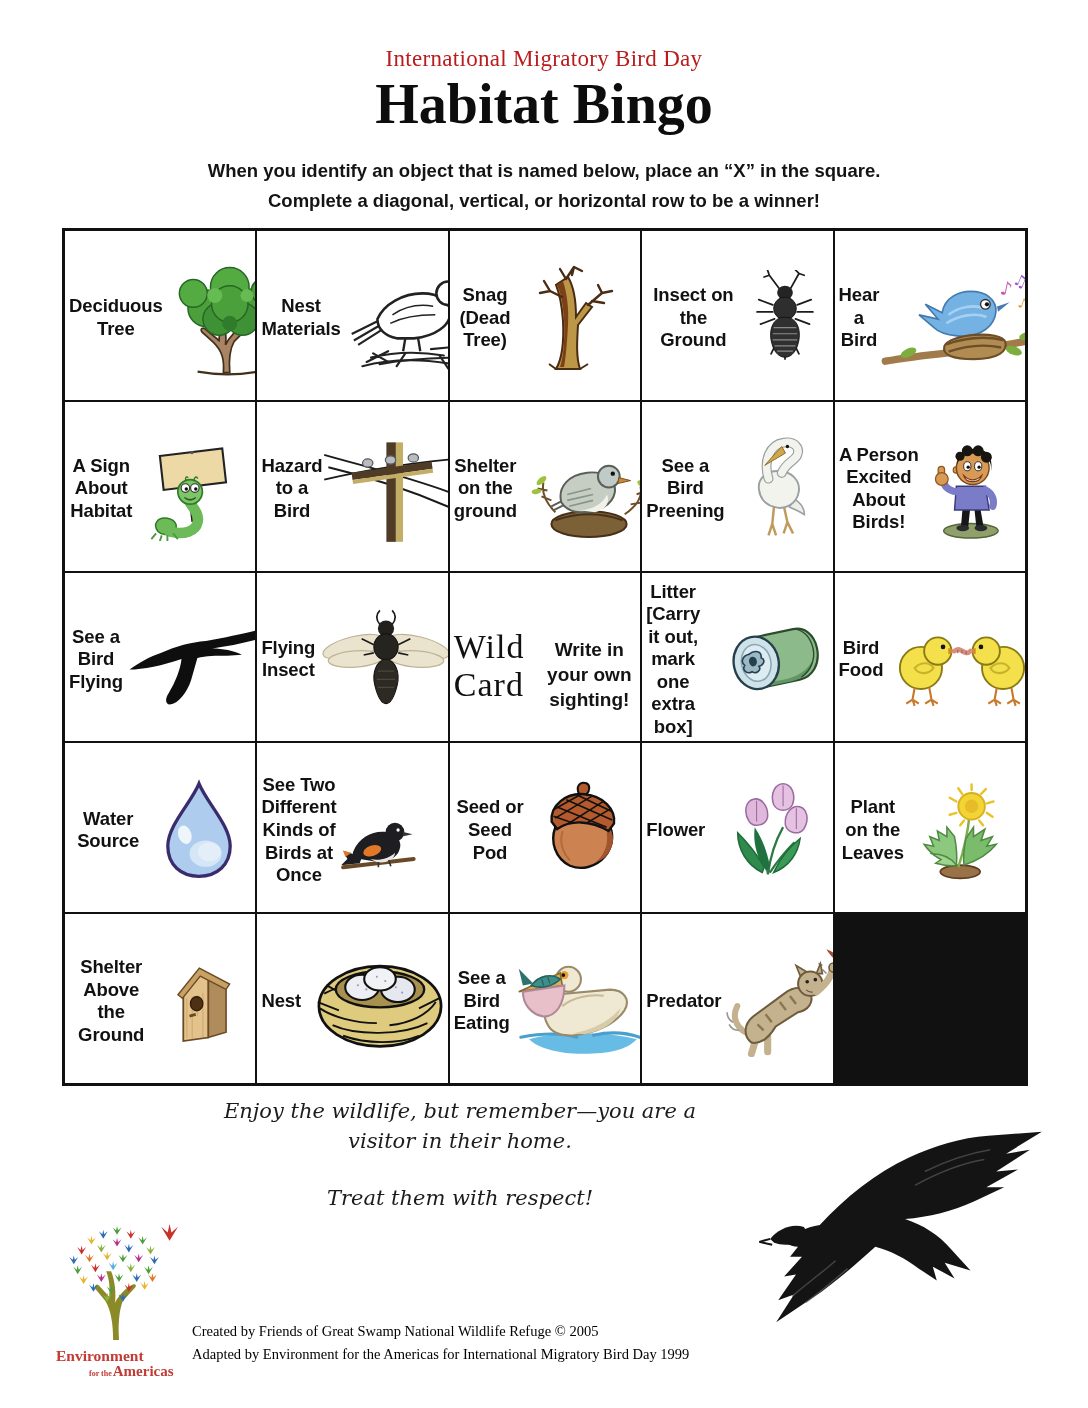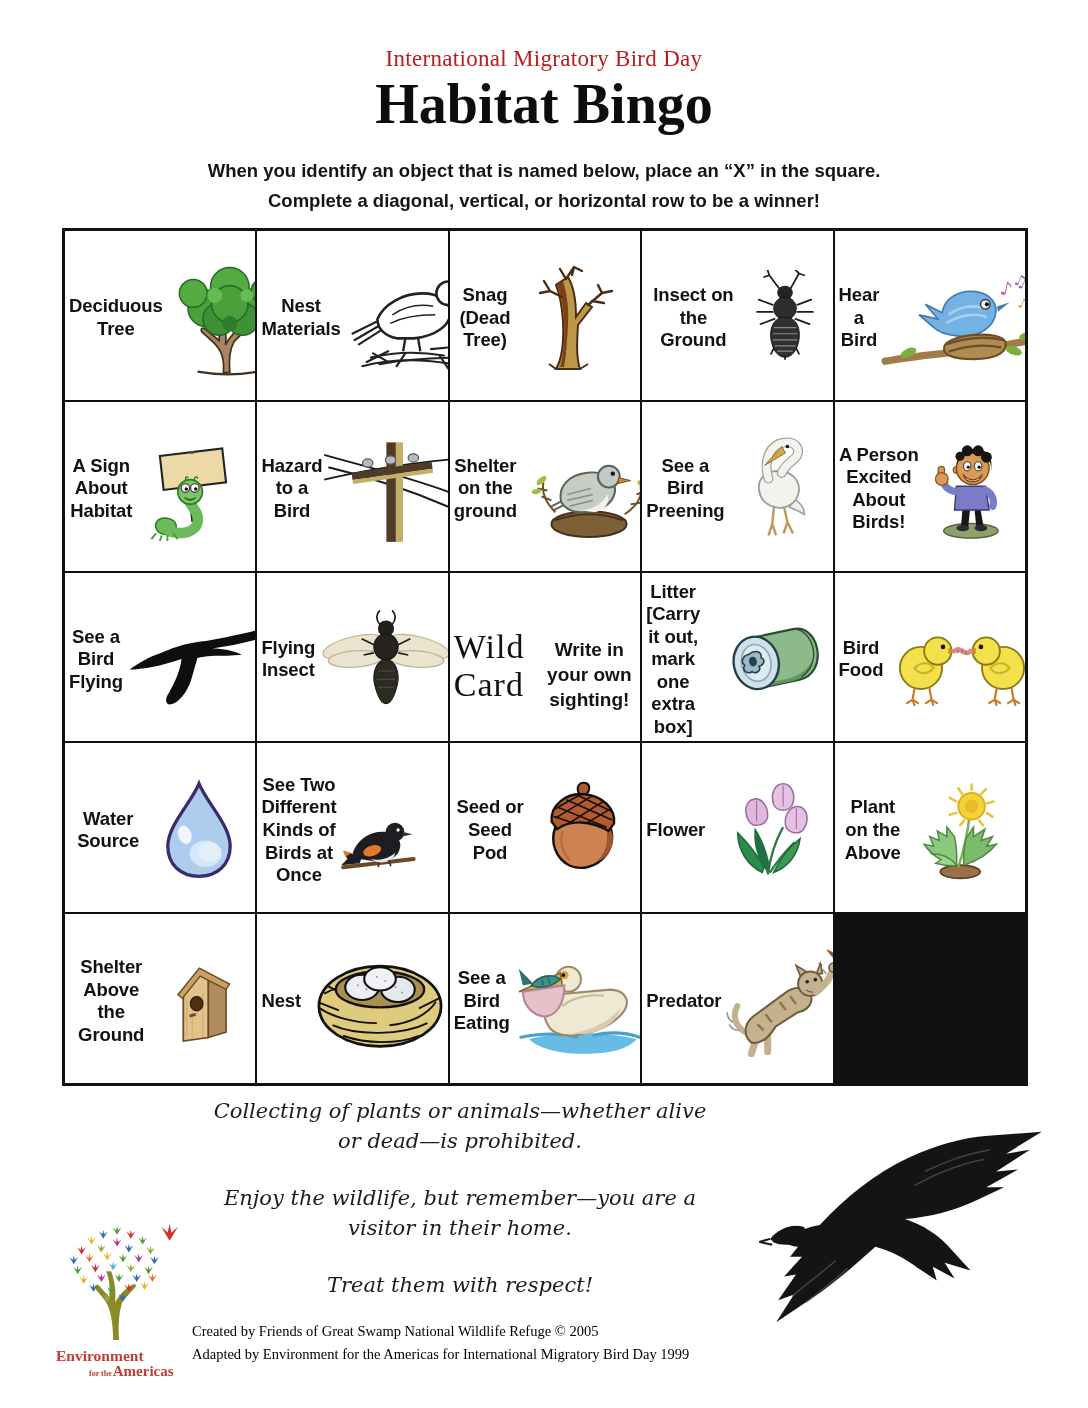--- a/index.html
+++ b/index.html
@@ -446,21 +446,21 @@
           <path d="M34 44 C30 32 36 22 44 22 C52 22 58 32 54 44 C50 52 38 52 34 44 Z" fill="#e0b8dc" transform="rotate(-14 44 36)"></path>
           <path d="M76 52 C72 40 78 30 86 30 C94 30 100 40 96 52 C92 60 80 60 76 52 Z" fill="#e6c2e2" transform="rotate(14 86 44)"></path>
           <path d="M72 8 L72 30 M44 24 L44 46 M86 32 L86 54" stroke-width="1.1" fill="none"></path>
         </g>
       </svg>
     </div>
   </div>
 
   <div class="cell">
     <div class="cell-label">Plant on the
-Above</div>
+Leaves</div>
     <div class="cell-art">
       <svg viewBox="0 0 120 110" width="114" height="106">
         <ellipse cx="56" cy="99" rx="21" ry="7" fill="#9a7248" stroke="#5e3c1e" stroke-width="1.8"></ellipse>
         <path d="M54 94 C60 76 64 58 66 38" stroke="#7fae4e" stroke-width="2.6" fill="none"></path>
         <path d="M52 92 C40 90 26 82 18 70 L28 72 L24 62 L34 66 L32 56 L42 62 L42 52 L50 62 C52 72 53 82 52 92 Z" fill="#8cc87e" stroke="#4e8a42" stroke-width="1.6"></path>
         <path d="M60 92 C72 88 86 80 94 70 L84 72 L90 62 L78 66 L82 54 L70 62 L70 52 L62 64 C60 74 59 84 60 92 Z" fill="#7abc6c" stroke="#4e8a42" stroke-width="1.6"></path>
         <path d="M52 92 C46 84 36 80 26 80 L36 86 L30 90 C38 92 46 94 52 92 Z" fill="#9ed490" stroke="#4e8a42" stroke-width="1.4"></path>
         <g stroke="#e8c428" stroke-width="2.6" stroke-linecap="round">
           <path d="M68 13 L68 7 M78 17 L83 12 M84 27 L91 25 M84 37 L90 41 M76 45 L80 50 M60 45 L56 50 M52 37 L45 39 M52 25 L45 21 M58 17 L54 11"></path>
         </g>
@@ -551,22 +551,20 @@
         <path d="M84 44 C88 48 94 46 96 42" stroke="#6e5c3e" stroke-width="1.3" fill="none"></path>
         <path d="M94 46 C102 40 108 32 110 24" stroke="#c4b28e" stroke-width="7" fill="none" stroke-linecap="round"></path>
         <circle cx="111" cy="22" r="4.5" fill="#c4b28e" stroke="#6e5c3e" stroke-width="1.6"></circle>
         <path d="M12 76 C8 74 6 70 6 66 M18 84 C14 84 10 82 8 78" stroke="#999" stroke-width="1.6" fill="none"></path>
       </svg>
     </div>
   </div>
 </div>
 
 <div class="notices">
-  <p>Collecting of plants or animals—whether alive
-or dead—is prohibited.</p>
   <p>Enjoy the wildlife, but remember—you are a
 visitor in their home.</p>
   <p>Treat them with respect!</p>
 </div>
 
 <div class="logo">
   <svg viewBox="0 0 130 122" width="128" height="120">
     <defs>
         <path id="efta-bird" d="M6 9 L1.5 1.5 L5 4.5 L6 0 L7 4.5 L10.5 1.5 Z"></path>
       </defs>

